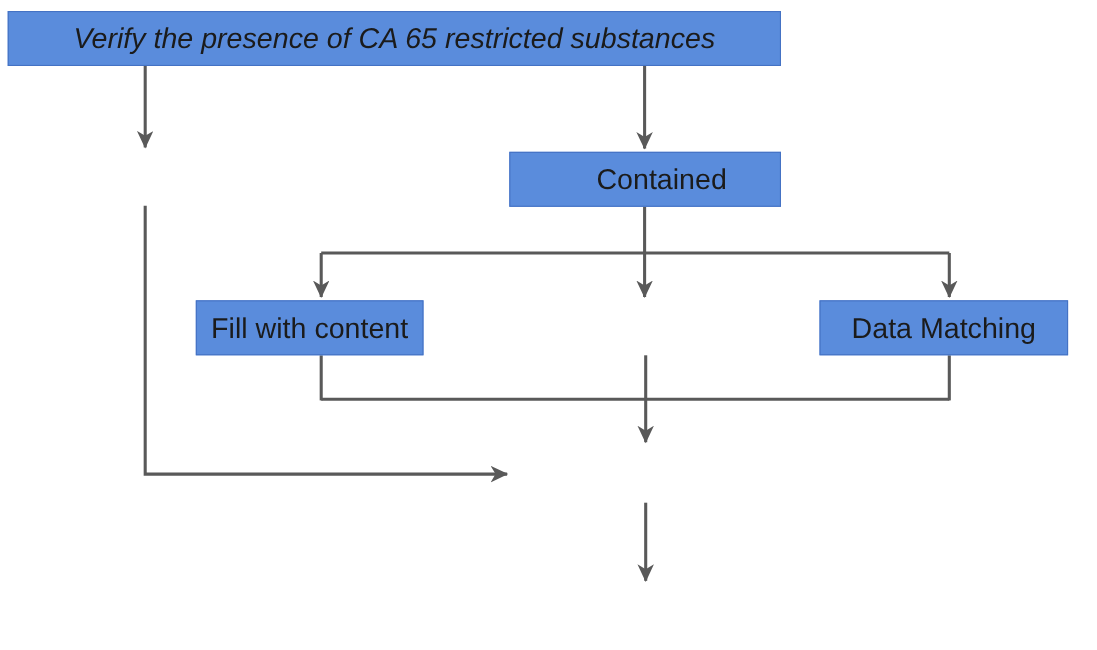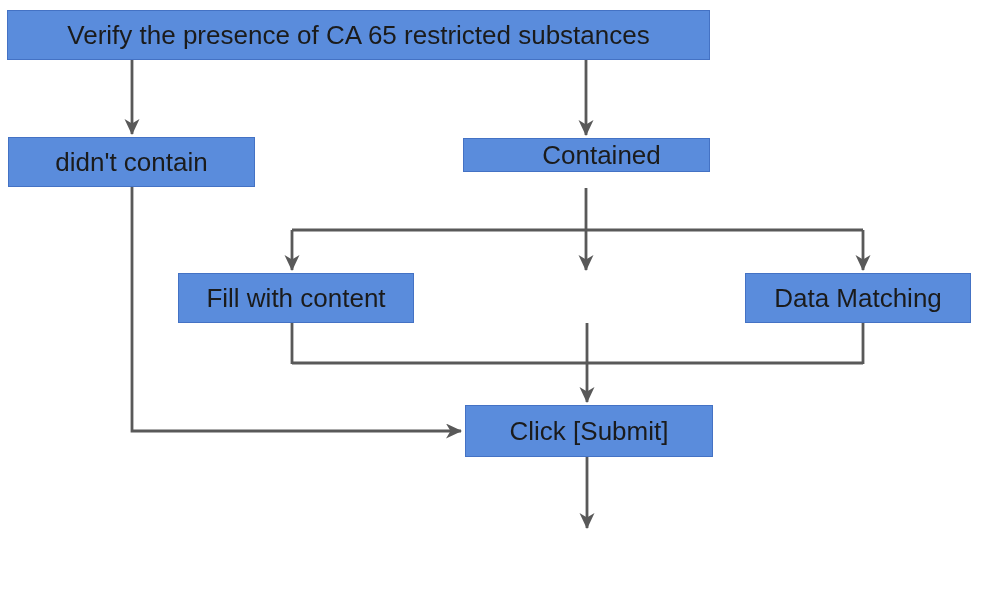--- a/index.html
+++ b/index.html
@@ -70,32 +70,26 @@
         <path d="M863,230 L863,270" class="edge" marker-end="url(#arrowhead)"></path>
         <path d="M292,323 L292,364" class="edge"></path>
         <path d="M863,323 L863,364" class="edge"></path>
         <path d="M292,363 L863,363" class="edge"></path>
         <path d="M587,323 L587,402" class="edge" marker-end="url(#arrowhead)"></path>
         <path d="M132,187 L132,431 L461,431" class="edge" marker-end="url(#arrowhead)"></path>
         <path d="M587,457 L587,528" class="edge" marker-end="url(#arrowhead)"></path>
       </g>
   </svg>
 
-  <div class="node" style="left: 7px; top: 10px; width: 703px; height: 50px;">
+  <div class="node" style="left: 7px; top: 10px; width: 703px; height: 50px; font-style: italic;">
     <span>Verify the presence of CA 65 restricted substances</span>
   </div>
-  <div class="node" style="left: 8px; top: 137px; width: 247px; height: 50px;">
-    <span>didn't contain</span>
-  </div>
-  <div class="node" style="left: 463px; top: 138px; width: 247px; height: 34px; padding-left: 30px;">
+  <div class="node" style="left: 463px; top: 138px; width: 247px; height: 50px; padding-left: 30px;">
     <span>Contained</span>
   </div>
-  <div class="node" style="left: 178px; top: 273px; width: 236px; height: 50px;">
+  <div class="node" style="left: 178px; top: 273px; width: 207px; height: 50px;">
     <span>Fill with content</span>
   </div>
   <div class="node" style="left: 745px; top: 273px; width: 226px; height: 50px;">
     <span>Data Matching</span>
   </div>
-  <div class="node" style="left: 465px; top: 405px; width: 248px; height: 52px;">
-    <span>Click [Submit]</span>
-  </div>
 
 </div>
 
 </body></html>

